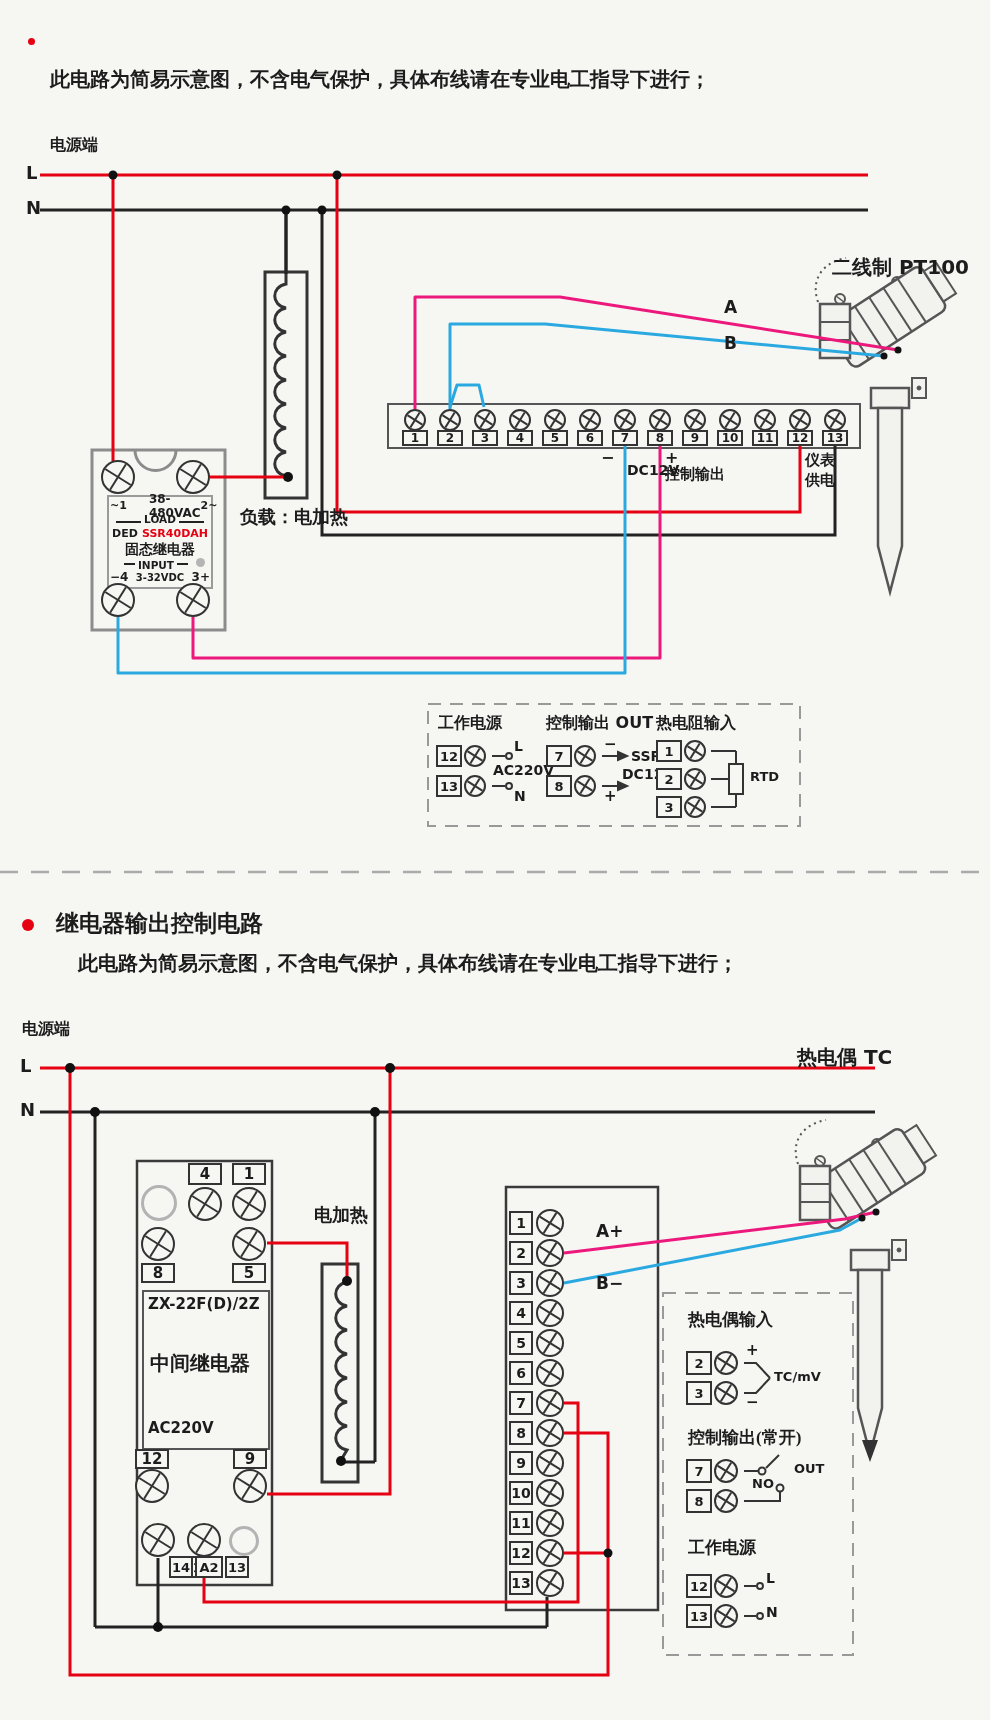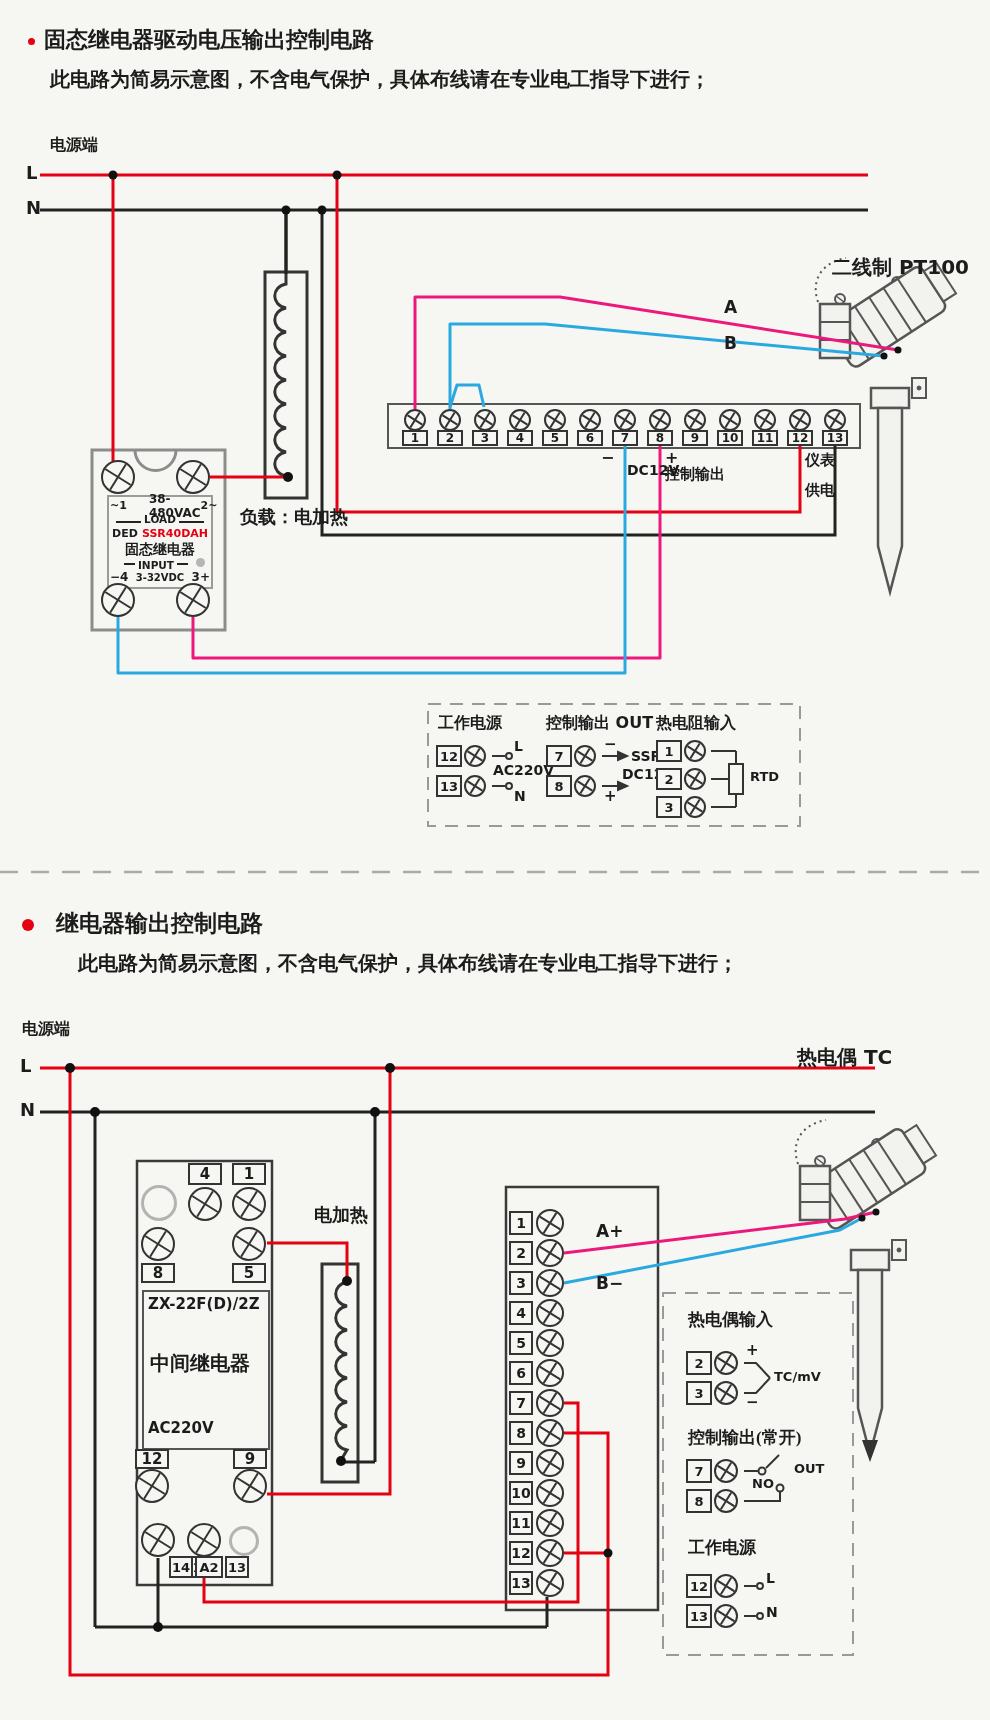--- a/index.html
+++ b/index.html
@@ -143,21 +143,20 @@
         <circle cx="780" cy="1488" r="3.5"></circle>
       <path d="M744,1501 H780 V1492"></path>
       <path d="M744,1586 H756"></path>
         <circle cx="760" cy="1586" r="3"></circle>
       <path d="M744,1616 H756"></path>
         <circle cx="760" cy="1616" r="3"></circle>
     </g>
   </svg>
 
   <div class="bullet" style="left:28px;top:38px;width:7px;height:7px;"></div>
-  <div class="t" style="left:44px;top:27px;font-size:22px;">固态继电器驱动电压输出控制电路</div>
   <div class="t" style="left:50px;top:68px;font-size:20px;">此电路为简易示意图，不含电气保护，具体布线请在专业电工指导下进行；</div>
   <div class="t" style="left:50px;top:136px;font-size:16px;">电源端</div>
   <div class="t" style="left:26px;top:163px;font-size:18px;">L</div>
   <div class="t" style="left:26px;top:198px;font-size:18px;">N</div>
 
   <div class="screw" style="left:101px;top:460px;width:34px;height:34px;">
       <i></i>
     </div>
   <div class="screw" style="left:176px;top:460px;width:34px;height:34px;">
       <i></i>
@@ -195,21 +194,21 @@
   </div>
   <div style="position:absolute;left:196px;top:558px;width:9px;height:9px;border-radius:50%;background:#b5b5b5;"></div>
 
   <div class="t" style="left:240px;top:507px;font-size:18px;">负载：电加热</div>
 
   <div class="t" style="left:601px;top:449px;font-size:16px;">−</div>
   <div class="t" style="left:627px;top:462px;font-size:14px;">DC12V</div>
   <div class="t" style="left:665px;top:449px;font-size:16px;">+</div>
   <div class="t" style="left:665px;top:466px;font-size:15px;">控制输出</div>
   <div class="t" style="left:805px;top:452px;font-size:15px;">仪表</div>
-  <div class="t" style="left:805px;top:472px;font-size:15px;margin-top:10px;">供电</div>
+  <div class="t" style="left:805px;top:472px;font-size:15px;">供电</div>
 
   <div class="t" style="left:832px;top:256px;font-size:20px;">二线制 PT100</div>
   <div class="t" style="left:724px;top:298px;font-size:17px;">A</div>
   <div class="t" style="left:724px;top:334px;font-size:17px;">B</div>
 
   <div class="t" style="left:438px;top:714px;font-size:16px;">工作电源</div>
   <div class="t" style="left:546px;top:714px;font-size:16px;">控制输出 OUT</div>
   <div class="t" style="left:656px;top:714px;font-size:16px;">热电阻输入</div>
   <div class="t" style="left:514px;top:738px;font-size:14px;">L</div>
   <div class="t" style="left:493px;top:762px;font-size:14px;">AC220V</div>

